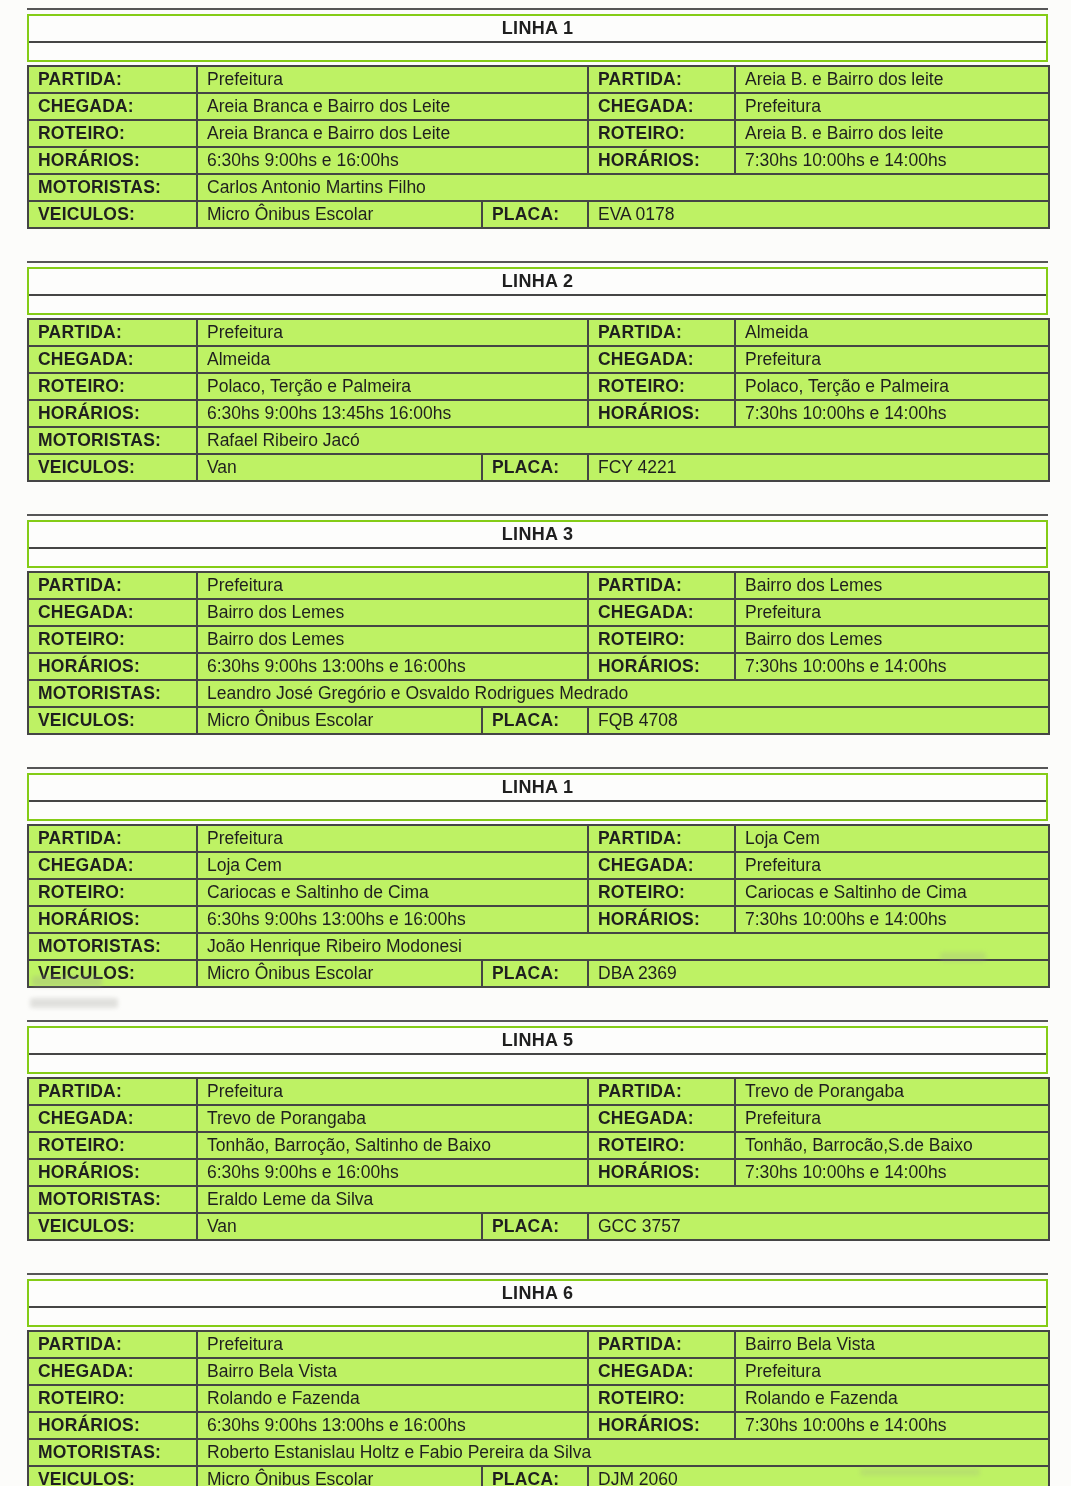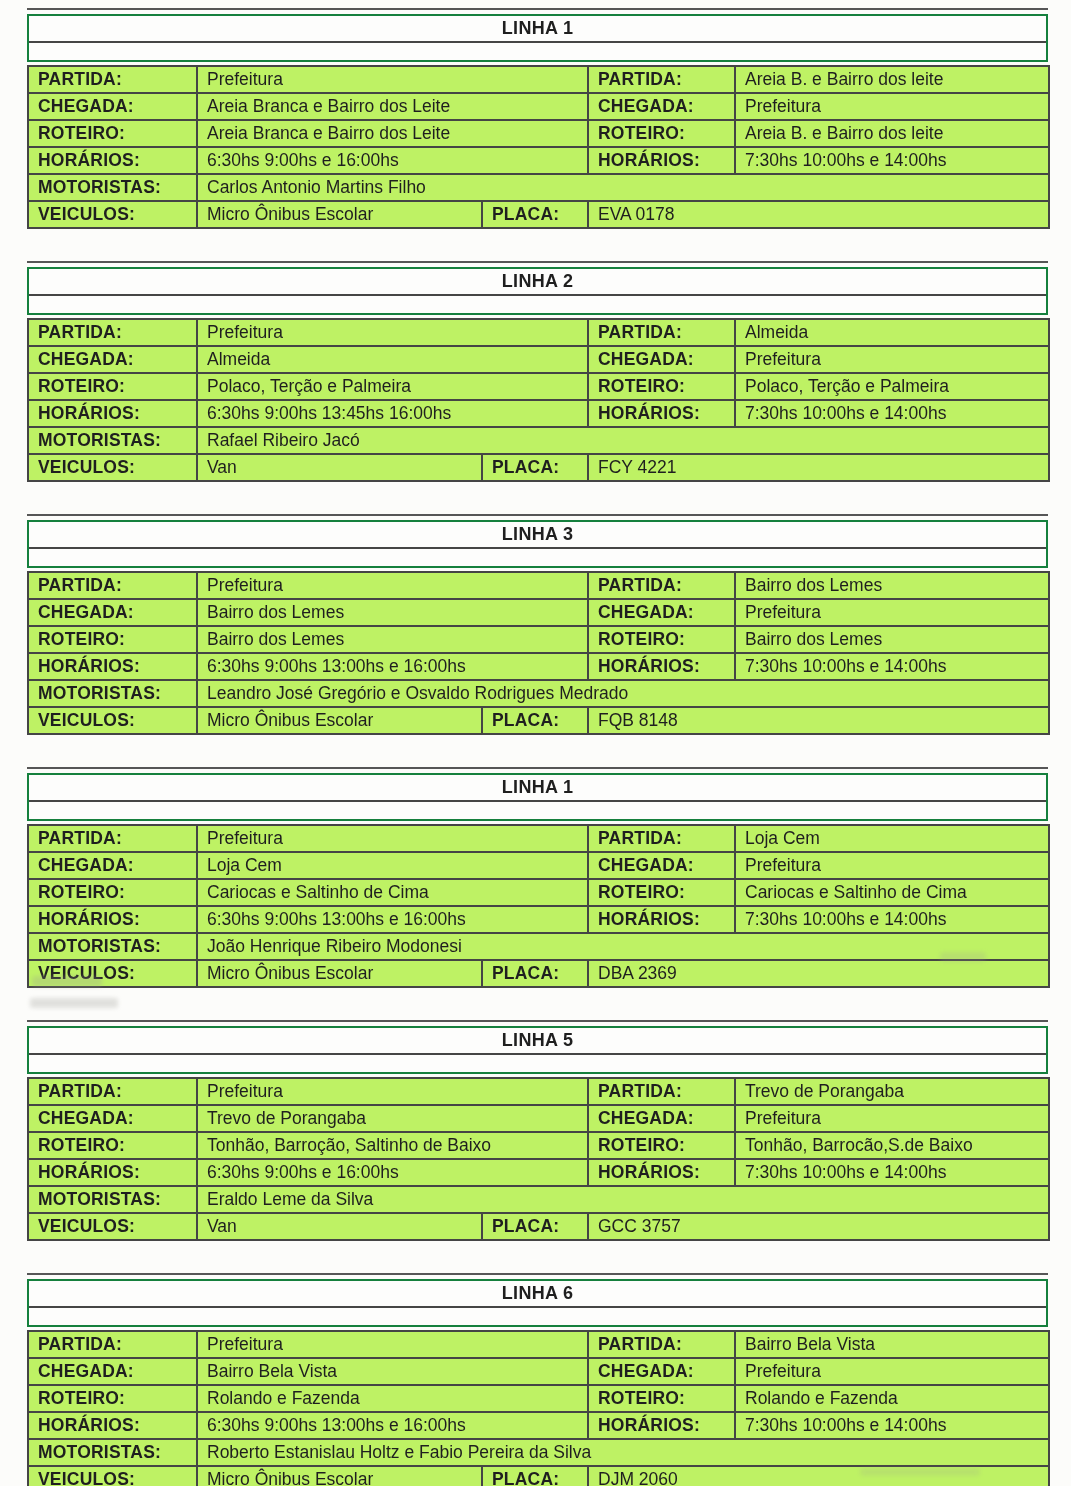--- a/index.html
+++ b/index.html
@@ -20,21 +20,21 @@
   .linha-block {
     width: 1021px;
     margin-bottom: 32px;
   }
   .top-rule {
     height: 2px;
     background: #565656;
     margin-bottom: 4px;
   }
   .head-box {
-    border: 2px solid #15803d;
+    border: 2px solid #84cc16;
     background: #fdfdfc;
   }
   .head-row {
     height: 25px;
     line-height: 25px;
     border-bottom: 2px solid #454545;
     text-align: center;
     font-weight: bold;
     font-size: 18px;
     letter-spacing: 0.3px;
@@ -235,21 +235,21 @@
           <td class="val">7:30hs 10:00hs e 14:00hs</td>
         </tr>
         <tr>
           <td class="lbl">MOTORISTAS:</td>
           <td class="val" colspan="4">Leandro José Gregório e Osvaldo Rodrigues Medrado</td>
         </tr>
         <tr>
           <td class="lbl">VEICULOS:</td>
           <td class="val">Micro Ônibus Escolar</td>
           <td class="lbl">PLACA:</td>
-          <td class="val" colspan="2">FQB 8148</td>
+          <td class="val" colspan="2">FQB 4708</td>
         </tr>
       </tbody>
     </table>
   </section>
 
   <section class="linha-block">
     <div class="top-rule"></div>
     <div class="head-box">
       <div class="head-row">LINHA 1</div>
       <div class="spacer-row"></div>

